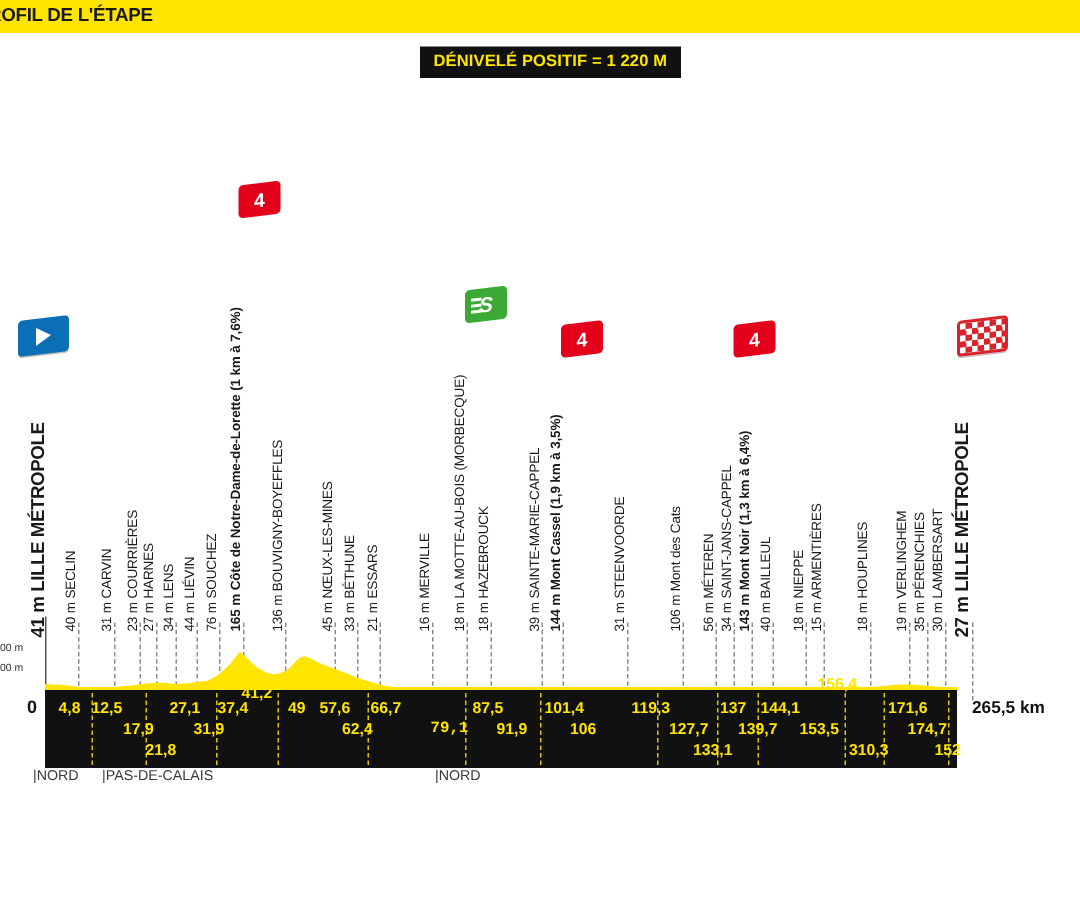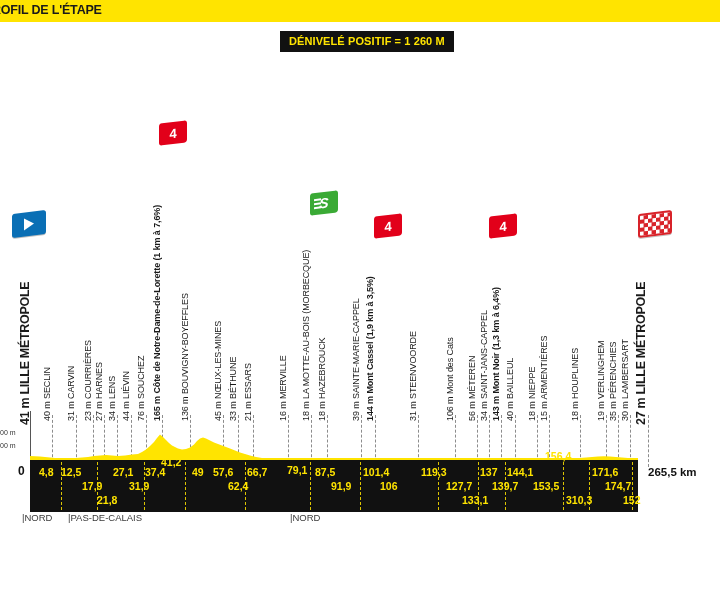--- a/index.html
+++ b/index.html
@@ -133,21 +133,21 @@
   }
 </style>
 </head>
 <body>
 
 <div class="banner">
   <div class="banner-title">ROFIL DE L'ÉTAPE</div>
 </div>
 
 <div class="deniv-box">
-  <div class="deniv-text">DÉNIVELÉ POSITIF = 1 260 M</div>
+  <div class="deniv-text">DÉNIVELÉ POSITIF = 1 220 M</div>
 </div>
 
 <div class="plot">
 
   <div class="axis-line"></div>
   <div class="axis-lab" style="left:0px; top:429px;">00 m</div>
   <div class="axis-lab" style="left:0px; top:442px;">00 m</div>
 
   <div id="ticks">
       <div class="tick" style="left: 52px;"></div>
@@ -289,21 +289,21 @@
       <div class="kmnum" style="left: 82px; top: 480px;">17,9</div>
       <div class="kmnum" style="left: 97px; top: 494px;">21,8</div>
       <div class="kmnum" style="left: 113px; top: 466px;">27,1</div>
       <div class="kmnum" style="left: 129px; top: 480px;">31,9</div>
       <div class="kmnum" style="left: 145px; top: 466px;">37,4</div>
       <div class="kmnum" style="left: 161px; top: 456px;">41,2</div>
       <div class="kmnum" style="left: 192px; top: 466px;">49</div>
       <div class="kmnum" style="left: 213px; top: 466px;">57,6</div>
       <div class="kmnum" style="left: 228px; top: 480px;">62,4</div>
       <div class="kmnum" style="left: 247px; top: 466px;">66,7</div>
-      <div class="kmnum" style="left: 287px; top: 464px;">79,1</div>
+      <div class="kmnum" style="left: 287px; top: 480px; font-family: Liberation Mono, monospace;">79,1</div>
       <div class="kmnum" style="left: 315px; top: 466px;">87,5</div>
       <div class="kmnum" style="left: 331px; top: 480px;">91,9</div>
       <div class="kmnum" style="left: 363px; top: 466px;">101,4</div>
       <div class="kmnum" style="left: 380px; top: 480px;">106</div>
       <div class="kmnum" style="left: 421px; top: 466px;">119,3</div>
       <div class="kmnum" style="left: 446px; top: 480px;">127,7</div>
       <div class="kmnum" style="left: 462px; top: 494px;">133,1</div>
       <div class="kmnum" style="left: 480px; top: 466px;">137</div>
       <div class="kmnum" style="left: 492px; top: 480px;">139,7</div>
       <div class="kmnum" style="left: 507px; top: 466px;">144,1</div>

